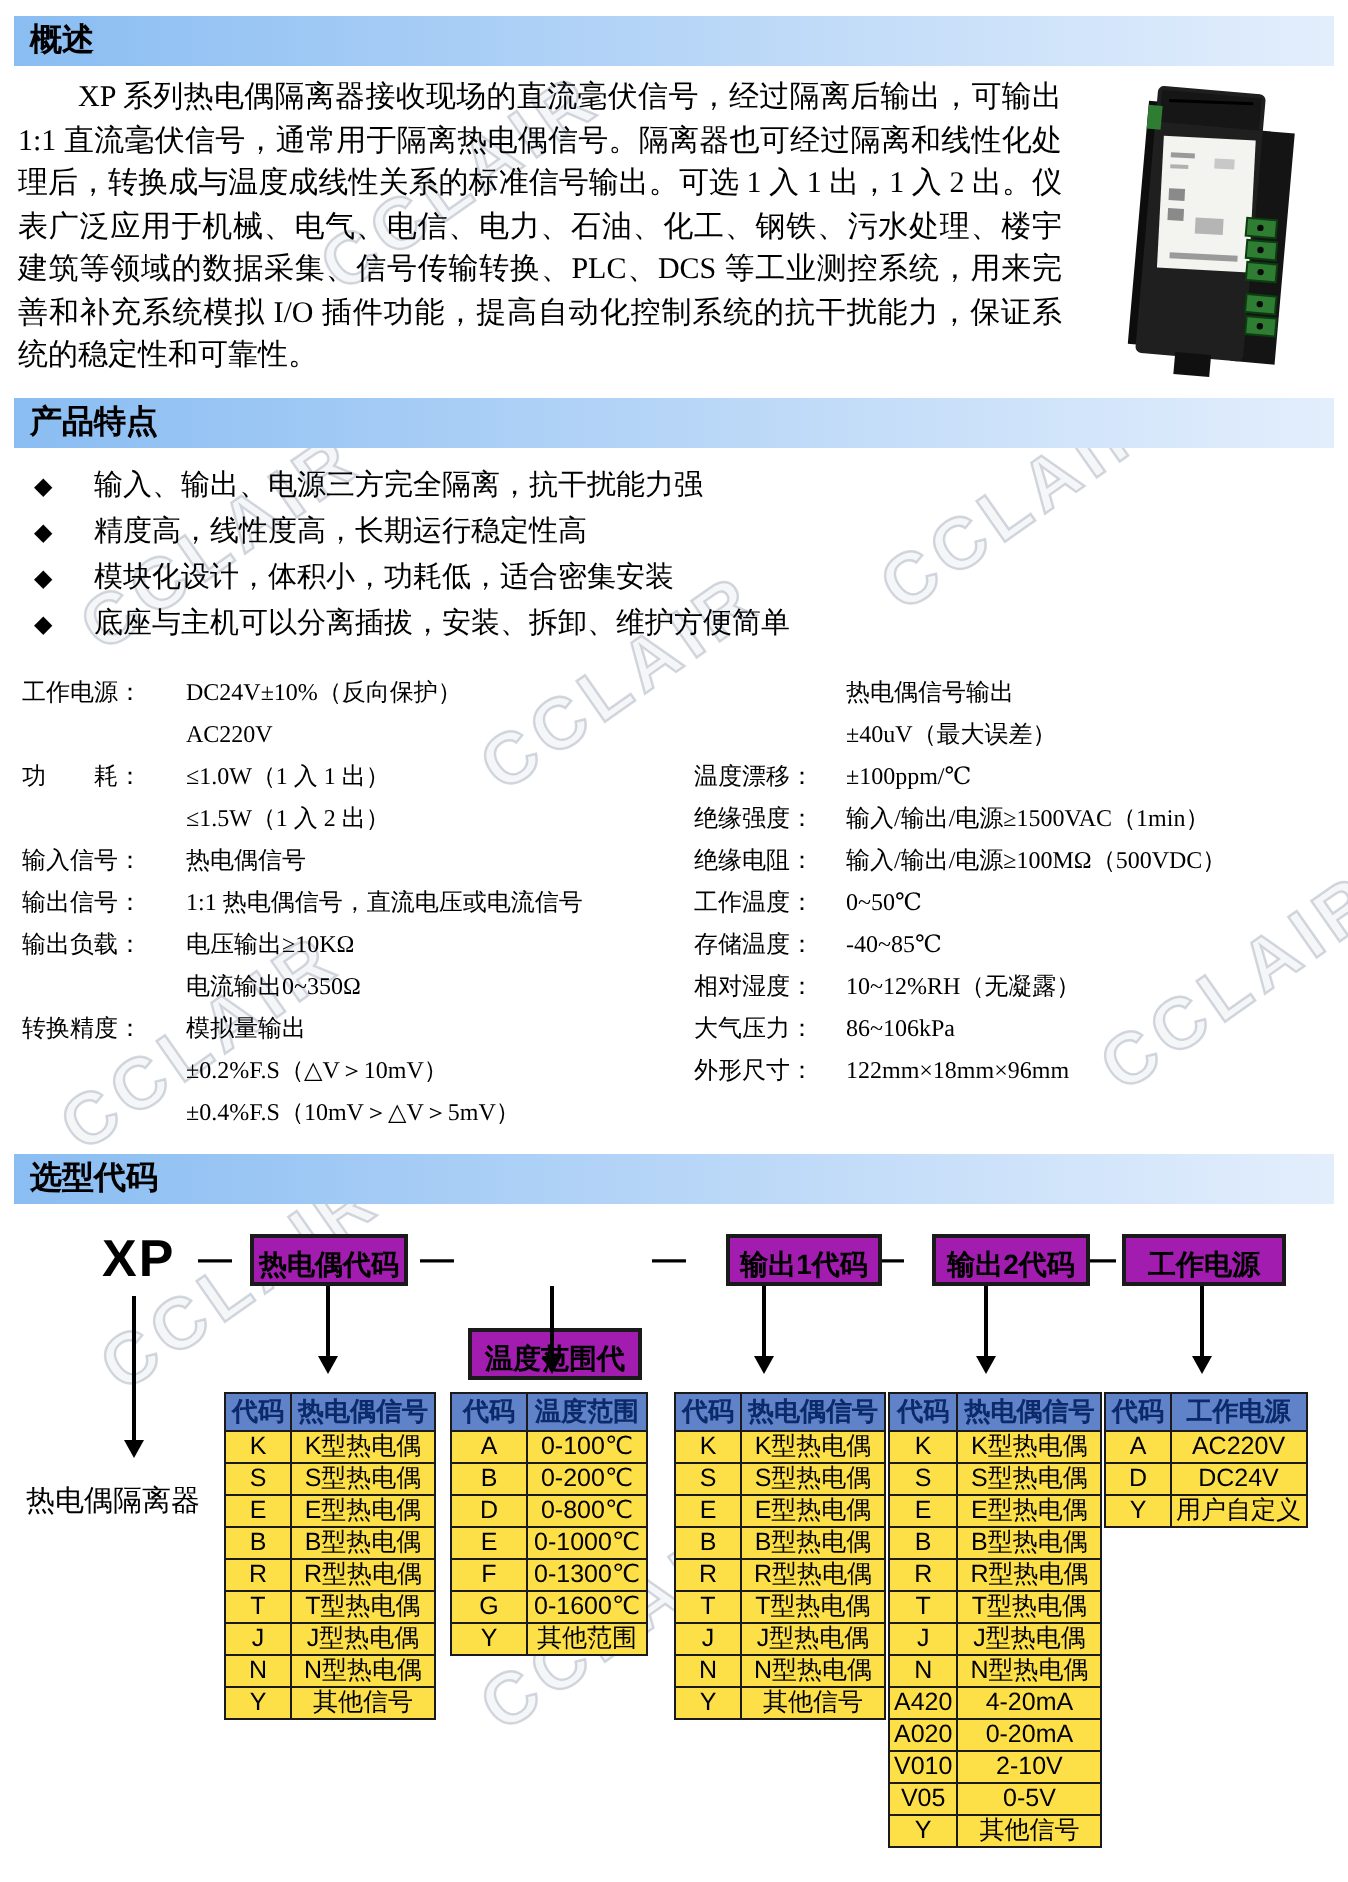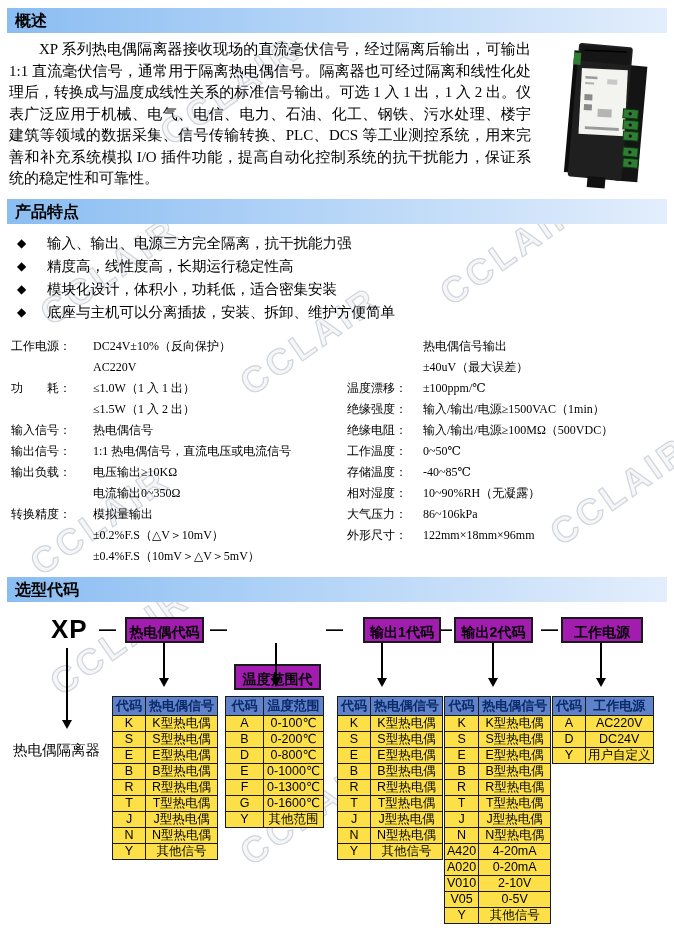--- a/index.html
+++ b/index.html
@@ -60,21 +60,21 @@
     letter-spacing:1px;
   }
   .code-box{
     position:absolute;top:9px;height:26px;line-height:26px;
     border:2px solid #1a1a1a;background:#a21caf;text-align:center;
     font-size:14px;font-weight:600;box-sizing:border-box;
   }
   .box1{left:118px;width:79px;}
   .box2{left:227px;width:87px;margin-top:47px;}
   .box3{left:356px;width:78px;}
-  .box4{left:447px;width:79px;}
+  .box4{left:459px;width:79px;}
   .box5{left:554px;width:82px;}
   .dash{position:absolute;top:12px;font-size:17px;font-weight:700;}
   .dash1{left:92px;}.dash2{left:203px;}.dash3{left:319px;}.dash4{left:428px;}.dash5{left:534px;}
   .aline{position:absolute;width:2px;background:#000;}
   .ahead{
     position:absolute;width:0;height:0;
     border-left:5px solid transparent;border-right:5px solid transparent;
     border-top:9px solid #000;
   }
   .al1{left:156px;top:35px;height:36px;}
@@ -259,21 +259,21 @@
         <div class="spec-line">
           <span class="spec-label">工作温度：</span>
           <span class="spec-value">0~50℃</span>
         </div>
         <div class="spec-line">
           <span class="spec-label">存储温度：</span>
           <span class="spec-value">-40~85℃</span>
         </div>
         <div class="spec-line">
           <span class="spec-label">相对湿度：</span>
-          <span class="spec-value">10~90%RH（无凝露）</span>
+          <span class="spec-value">10~12%RH（无凝露）</span>
         </div>
         <div class="spec-line">
           <span class="spec-label">大气压力：</span>
           <span class="spec-value">86~106kPa</span>
         </div>
         <div class="spec-line">
           <span class="spec-label">外形尺寸：</span>
           <span class="spec-value">122mm×18mm×96mm</span>
         </div>
       </div>

